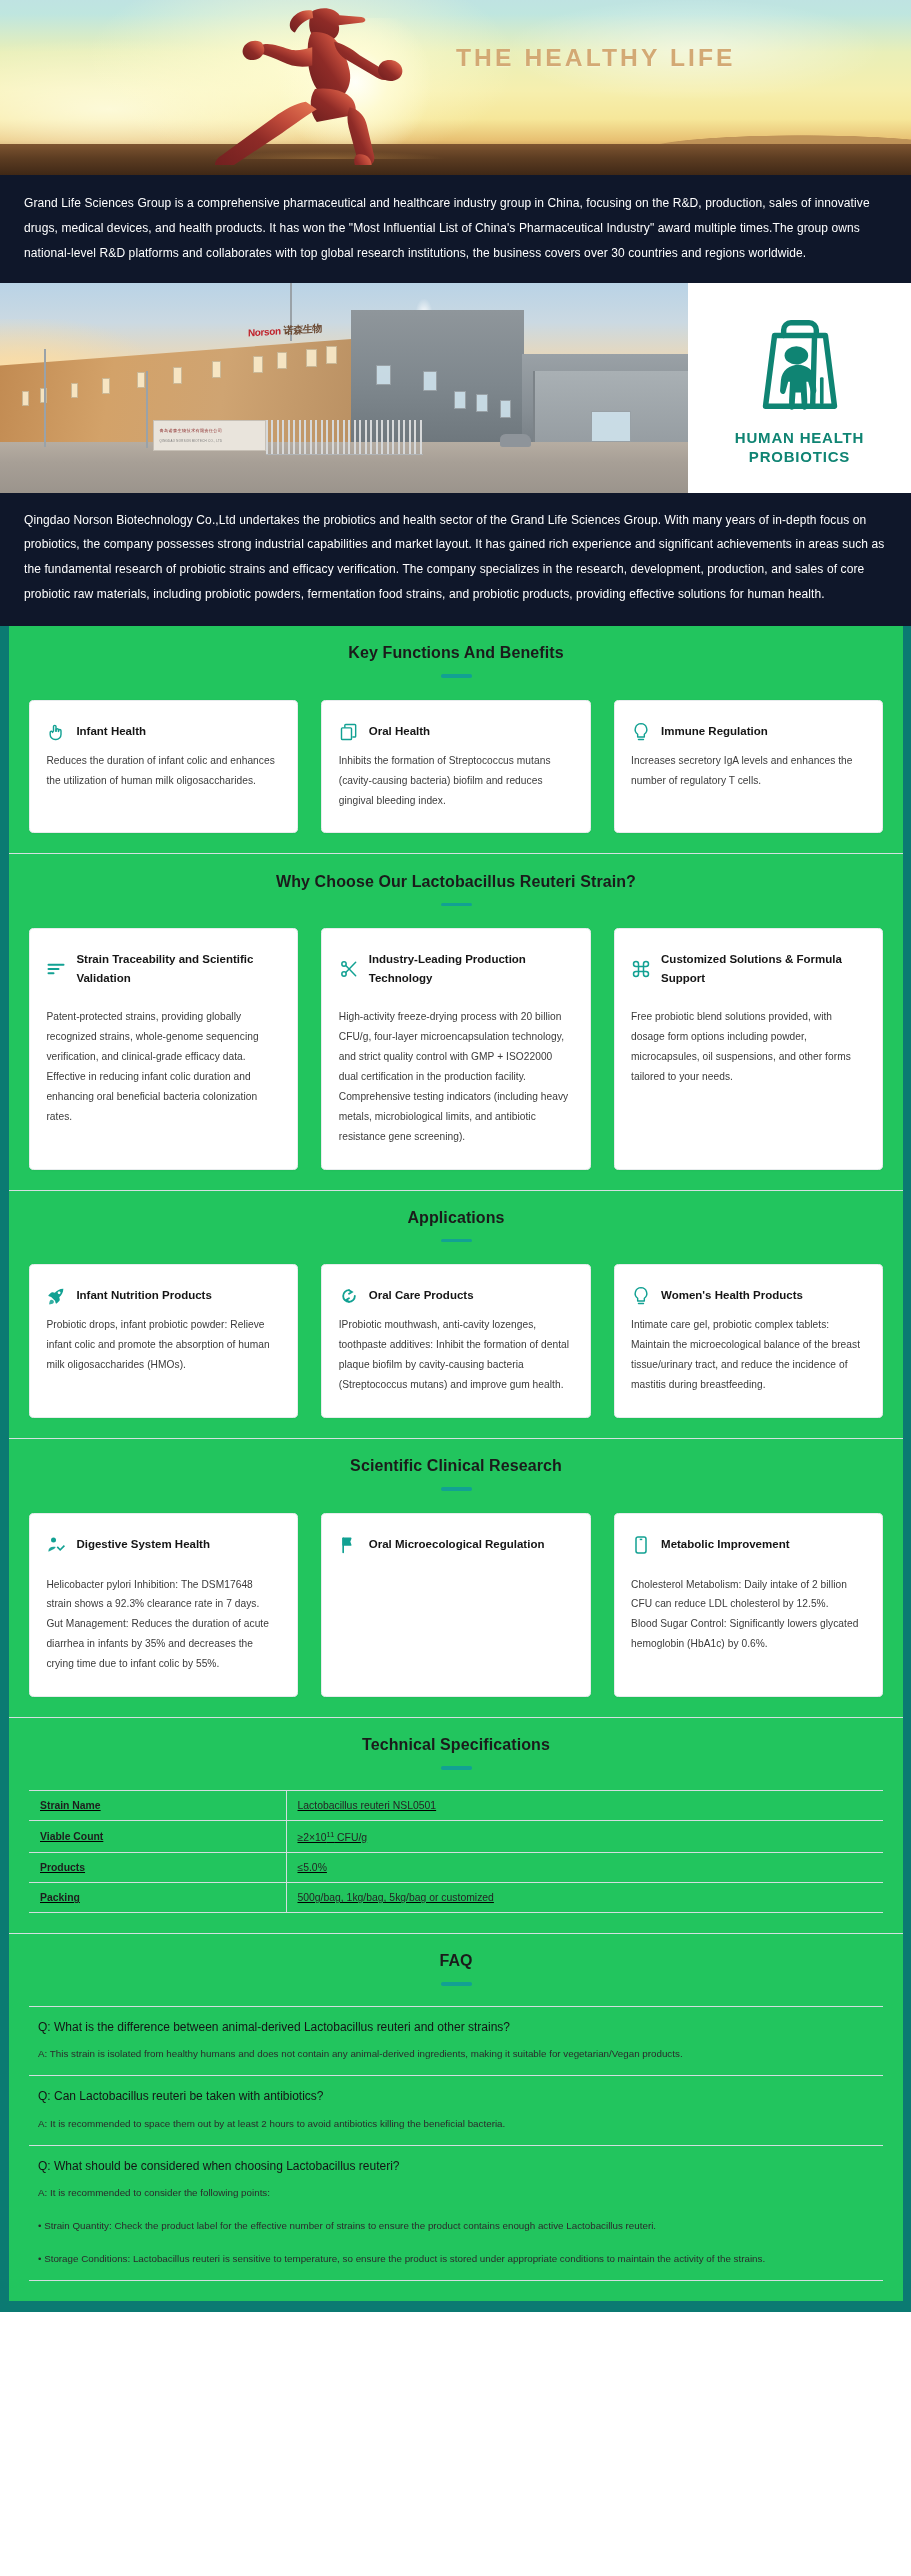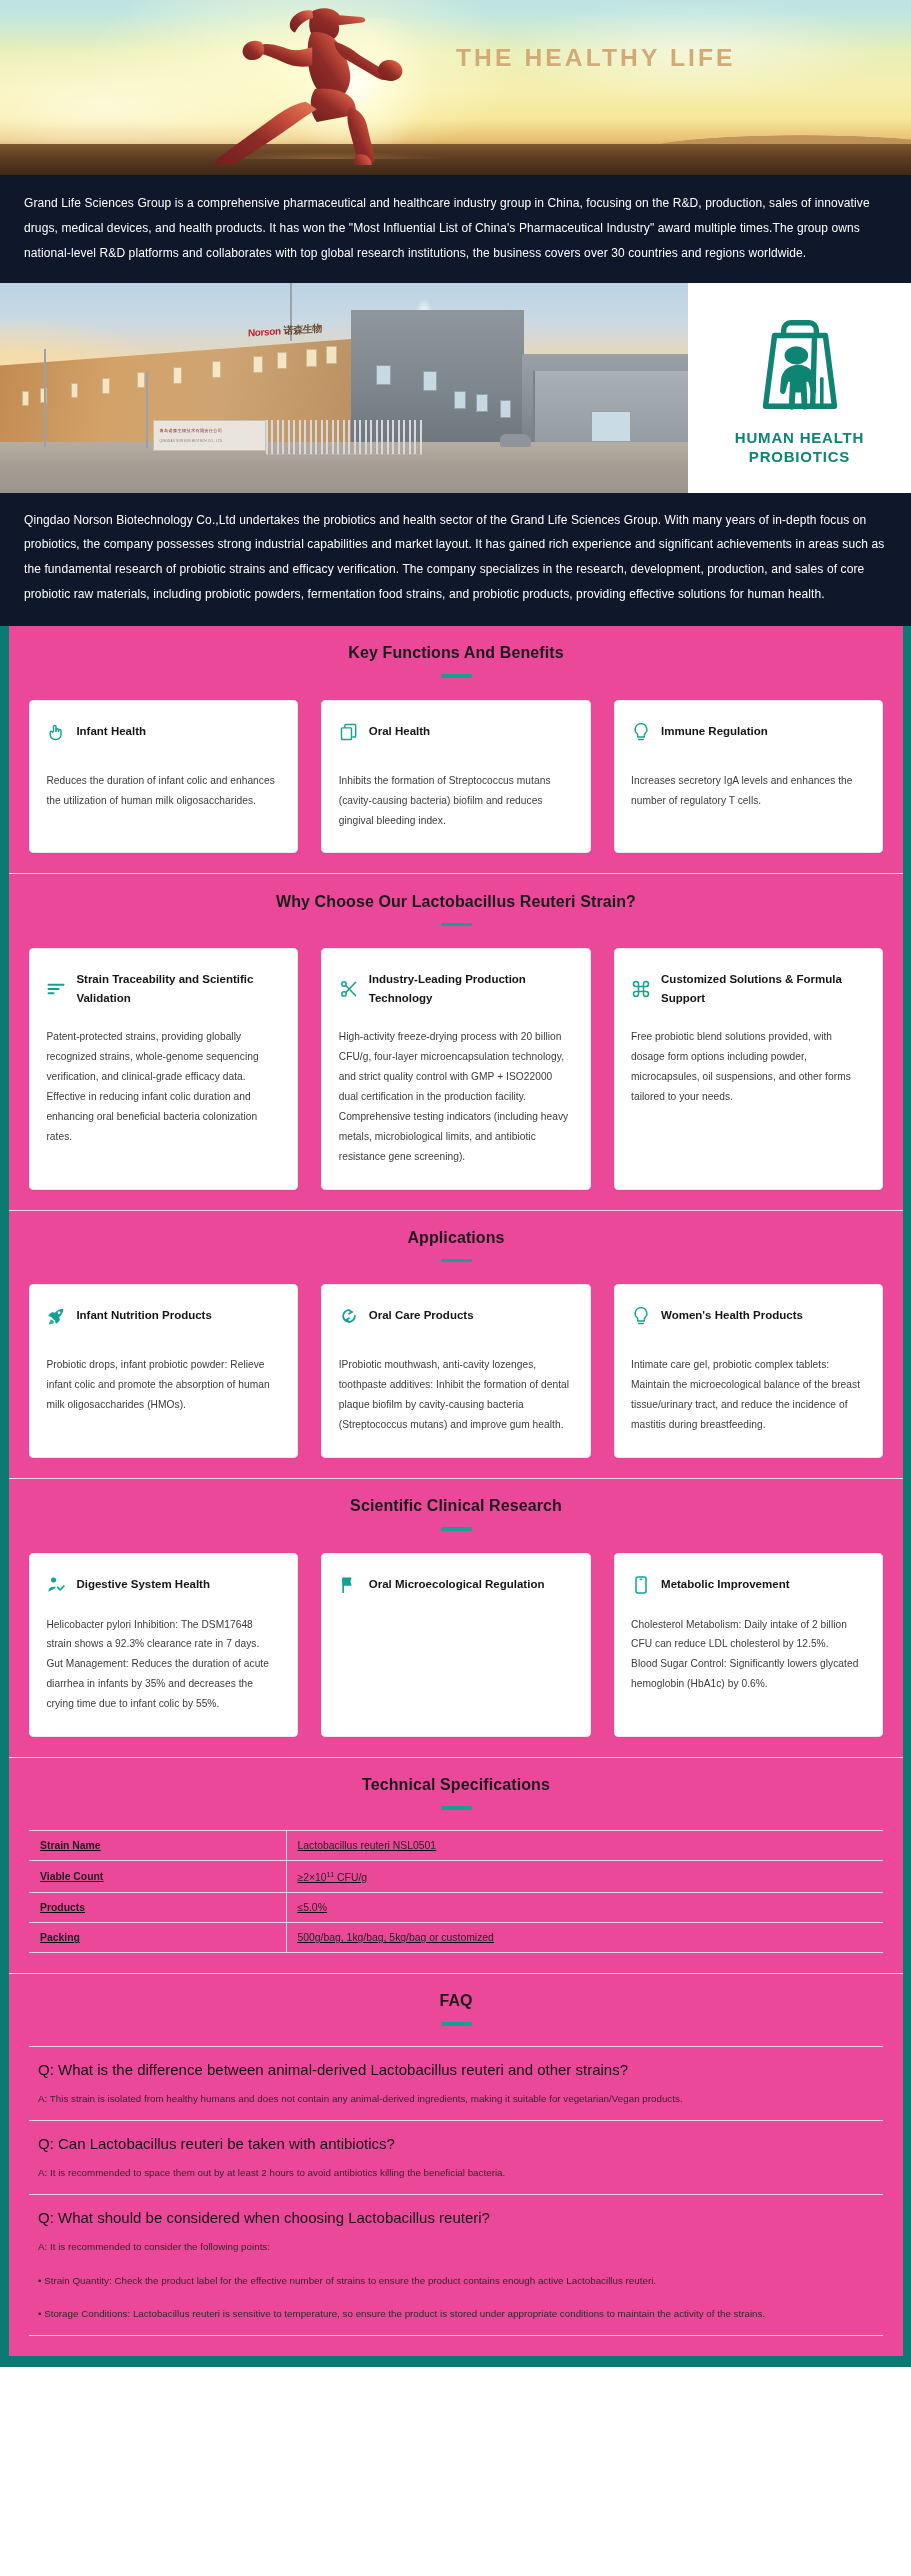--- a/index.html
+++ b/index.html
@@ -118,21 +118,21 @@
     margin-top: 5.5px; text-align:center; color:#0f8473;
     font-weight: bold; font-size: 15px; letter-spacing:0.8px; line-height:1.26;
     font-family:"Liberation Sans", sans-serif;
   }
 
   
   .framed {
     background: #0b7a72;
     padding: 0 9px 11px 9px;
   }
-  .inner { background: #ec4899; }
+  .inner { background: #22c55e; }
 
   .section { padding: 14.6px 20px 20px 20px; border-top: 0.9px solid #d5e0e1; }
   .section:first-child { border-top: none; }
   .section-title {
     text-align:center; font-size: 16px; font-weight: bold; color:#1b1b1b;
     letter-spacing:0.1px; padding-top: 3.6px;
   }
   .title-rule { width: 31px; height: 3.6px; background:#12a193; margin: 12px auto 0 auto; border-radius:1.8px; }
 
   .cards { display:flex; gap: 23px; margin-top: 22px; align-items: stretch; }
@@ -144,42 +144,42 @@
     padding: 20px 18px 22px 16.4px;
     box-shadow: 0 0.9px 1.8px rgba(0,0,0,.04);
   }
   .card-head { display:flex; gap: 10px; align-items: flex-start; }
   .card-icon { flex: 0 0 auto; width:20px; height:20px; color:#12a193; margin-top:0.9px; }
   .card-icon svg { display:block; width:20px; height:20px; }
   .card-title {
     font-size: 11.5px; font-weight: bold; color:#151515; line-height:1.62; padding-top:0.9px;
   }
   .card-body {
-    margin-top: 29px; font-size: 10.2px; color:#3a3a3a; line-height: 1.95; letter-spacing:0.05px;
+    margin-top: 9px; font-size: 10.2px; color:#3a3a3a; line-height: 1.95; letter-spacing:0.05px;
   }
   .card-body .line { display:block; }
 
   
   .card.v2 .card-head { align-items:center; }
   .card.v2 .card-body { margin-top: 20px; }
 
   
   .spec-table { width:100%; border-collapse: collapse; margin-top: 20px; font-size: 10.4px; }
   .spec-table tr { border-bottom: 0.9px solid #d3dedf; text-decoration: underline; }
   .spec-table tr:first-child { border-top: 0.9px solid #d3dedf; }
   .spec-table td { padding: 9px 11px; color:#1d1d1d; vertical-align: middle; }
   .spec-table td.k { width: 257px; font-weight: bold; border-right:0.9px solid #d3dedf; }
   .spec-table td.v { color:#242424; }
   .spec-table sup { font-size: 7.3px; }
 
   
   .faq-list { margin-top: 20px; }
   .faq-item { border-top:0.9px solid #d3dedf; padding: 11px 9px 12.8px 9px; }
   .faq-item:last-child { border-bottom:0.9px solid #d3dedf; }
-  .faq-q { font-size: 15px; color:#141414; line-height:1.6; }
+  .faq-q { font-size: 12px; color:#141414; line-height:1.6; }
   .faq-a { font-size: 9.8px; color:#2b2b2b; line-height:1.75; margin-top: 8.2px; }
   .faq-bullet { font-size: 9.8px; color:#2b2b2b; line-height:1.75; margin-top: 16px; }
 </style>
 </head>
 <body>
 
 <div class="page">
 
   <div class="hero">
     <div class="hero-sky"></div>

